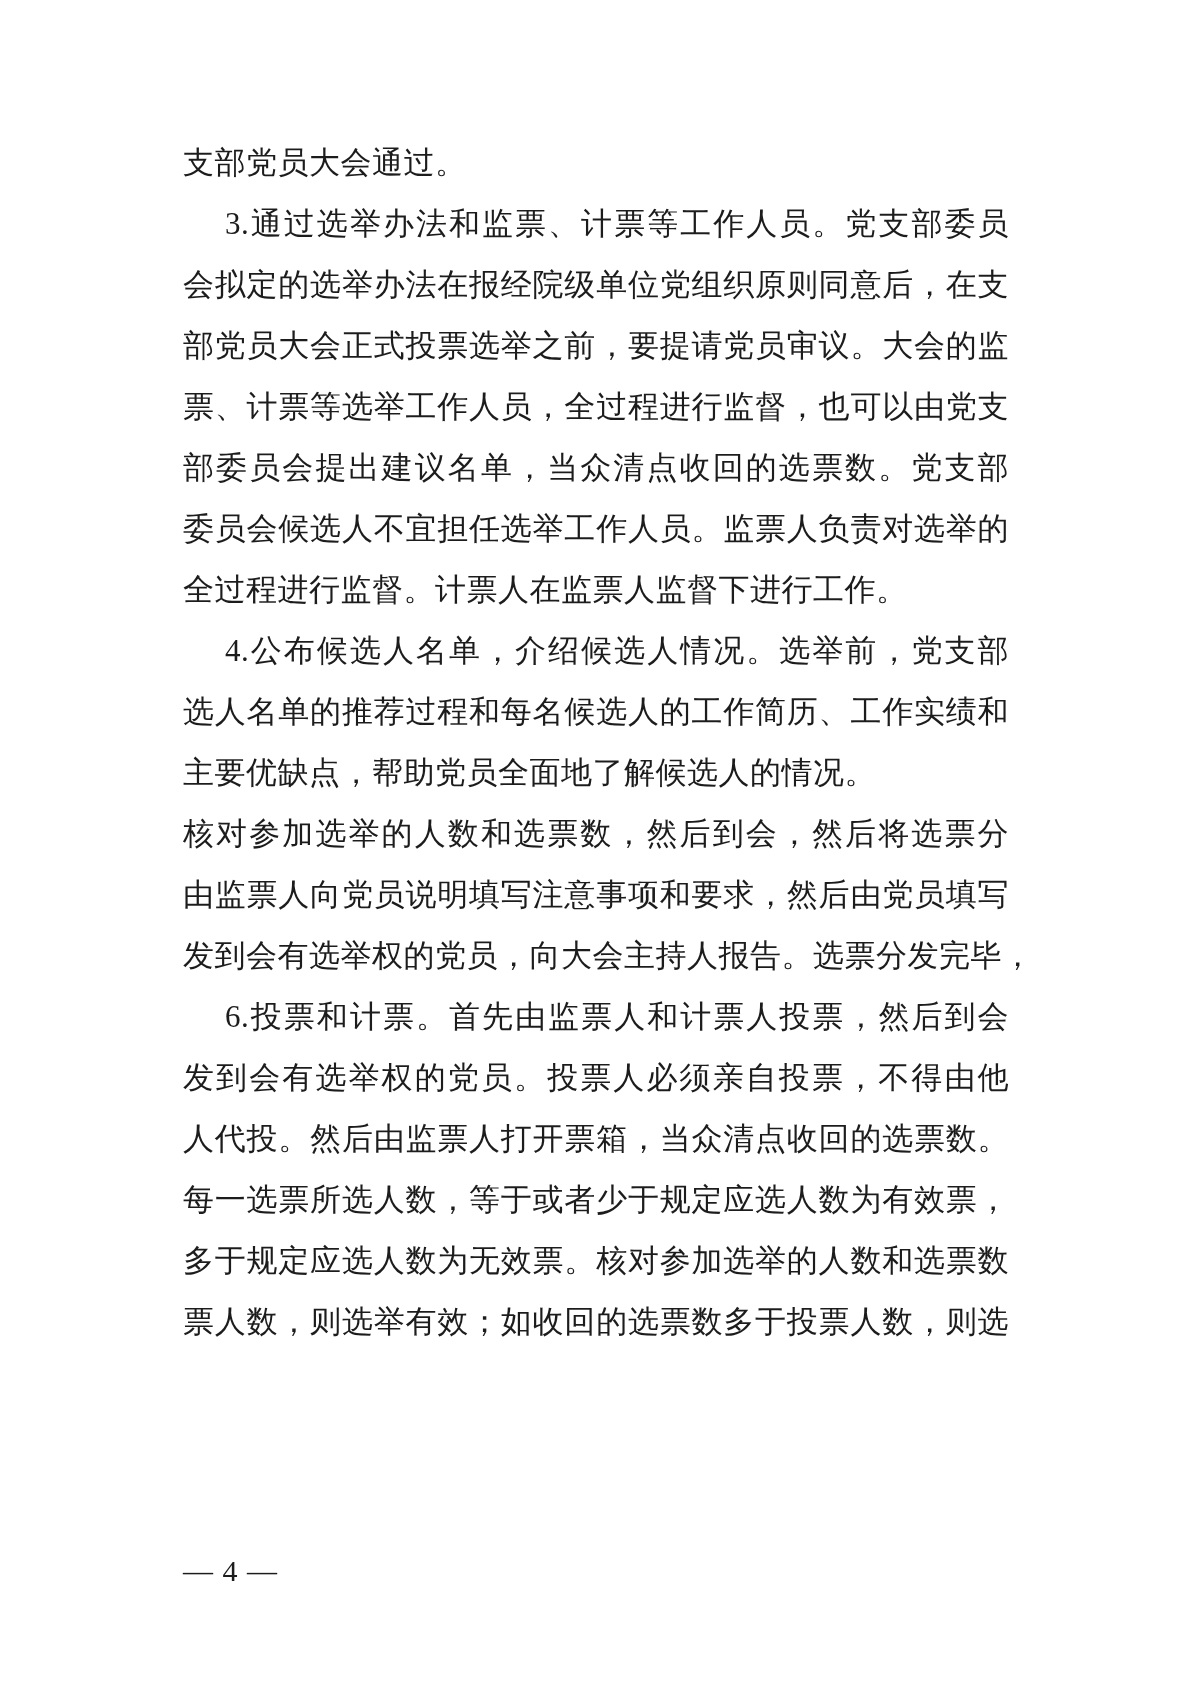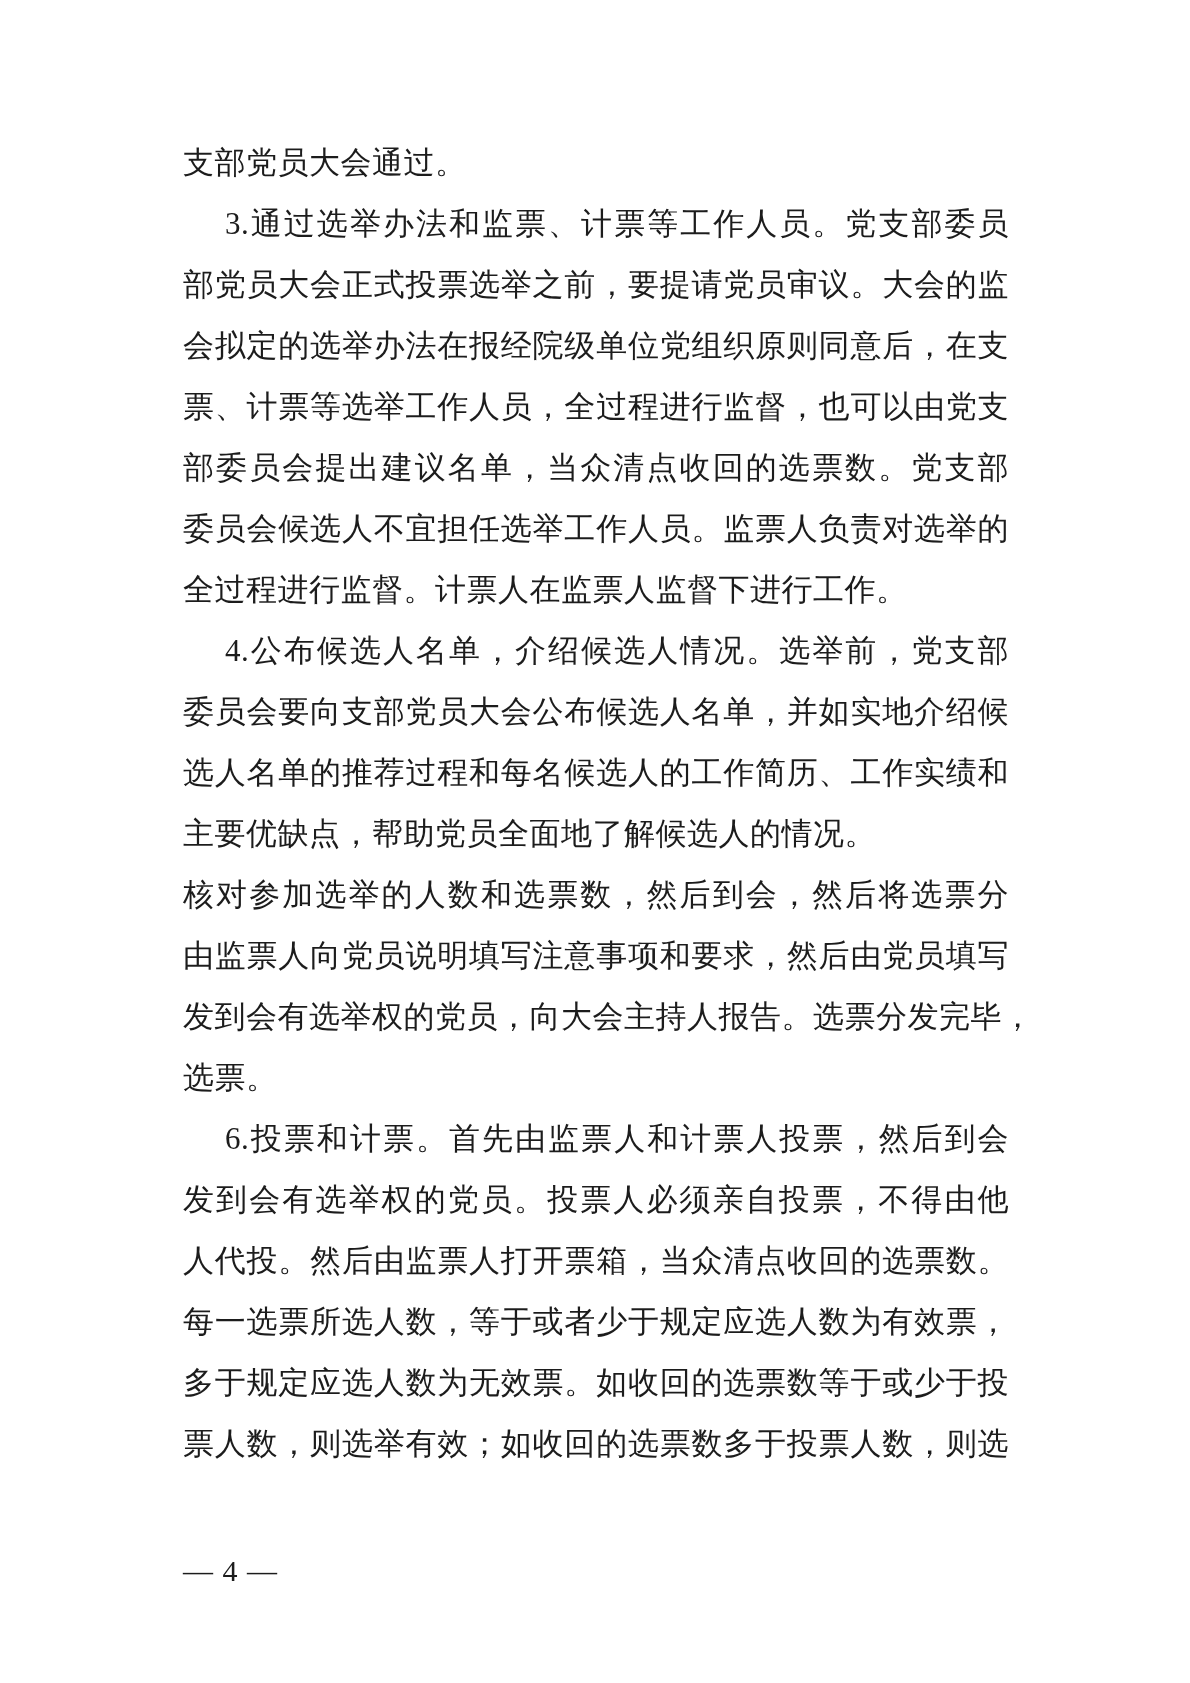--- a/index.html
+++ b/index.html
@@ -57,42 +57,40 @@
 </head>
 <body>
 
 <div class="page">
   <div class="text-block">
       <div class="para">
         <div class="line short">支部党员大会通过。</div>
       </div>
       <div class="para">
         <div class="line indent">3.通过选举办法和监票、计票等工作人员。党支部委员</div>
+        <div class="line">会拟定的选举办法在报经院级单位党组织原则同意后，在支</div>
         <div class="line">部党员大会正式投票选举之前，要提请党员审议。大会的监</div>
-        <div class="line">会拟定的选举办法在报经院级单位党组织原则同意后，在支</div>
         <div class="line">票、计票等选举工作人员，全过程进行监督，也可以由党支</div>
         <div class="line">部委员会提出建议名单，当众清点收回的选票数。党支部</div>
         <div class="line">委员会候选人不宜担任选举工作人员。监票人负责对选举的</div>
         <div class="line short">全过程进行监督。计票人在监票人监督下进行工作。</div>
       </div>
       <div class="para">
         <div class="line indent">4.公布候选人名单，介绍候选人情况。选举前，党支部</div>
-        <div class="line">委员会要向支部党员大会公布候选人名单，并如实地介绍候</div>
         <div class="line">选人名单的推荐过程和每名候选人的工作简历、工作实绩和</div>
         <div class="line short">主要优缺点，帮助党员全面地了解候选人的情况。</div>
       </div>
       <div class="para">
         <div class="line">核对参加选举的人数和选票数，然后到会，然后将选票分</div>
         <div class="line">由监票人向党员说明填写注意事项和要求，然后由党员填写</div>
         <div class="line">发到会有选举权的党员，向大会主持人报告。选票分发完毕，</div>
-        <div class="line short">选票。</div>
       </div>
       <div class="para">
         <div class="line indent">6.投票和计票。首先由监票人和计票人投票，然后到会</div>
         <div class="line">发到会有选举权的党员。投票人必须亲自投票，不得由他</div>
         <div class="line">人代投。然后由监票人打开票箱，当众清点收回的选票数。</div>
         <div class="line">每一选票所选人数，等于或者少于规定应选人数为有效票，</div>
-        <div class="line">多于规定应选人数为无效票。如收回的选票数等于或少于投</div>
+        <div class="line">多于规定应选人数为无效票。核对参加选举的人数和选票数</div>
         <div class="line">票人数，则选举有效；如收回的选票数多于投票人数，则选</div>
       </div>
     </div>
   <div class="footer">— 4 —</div>
 </div>
 
 </body></html>

